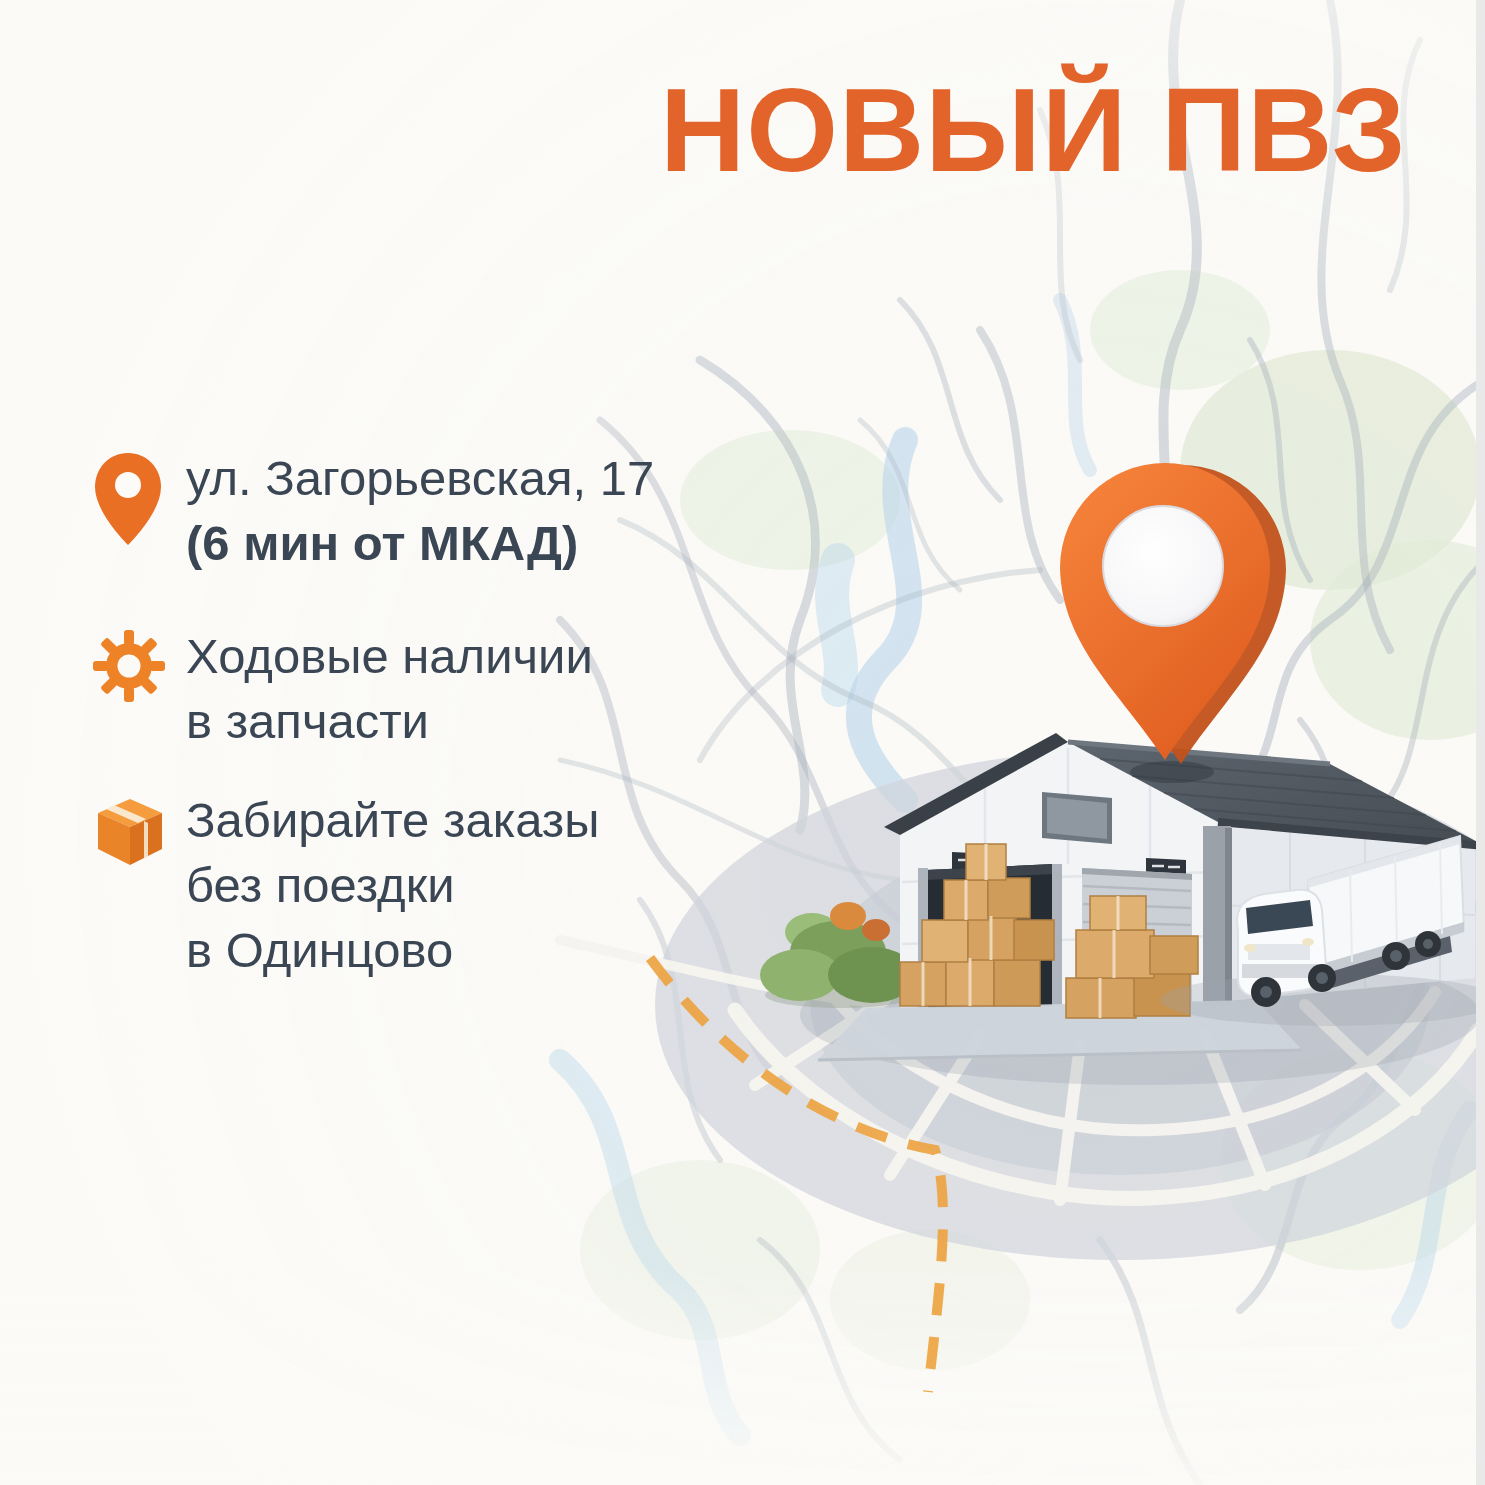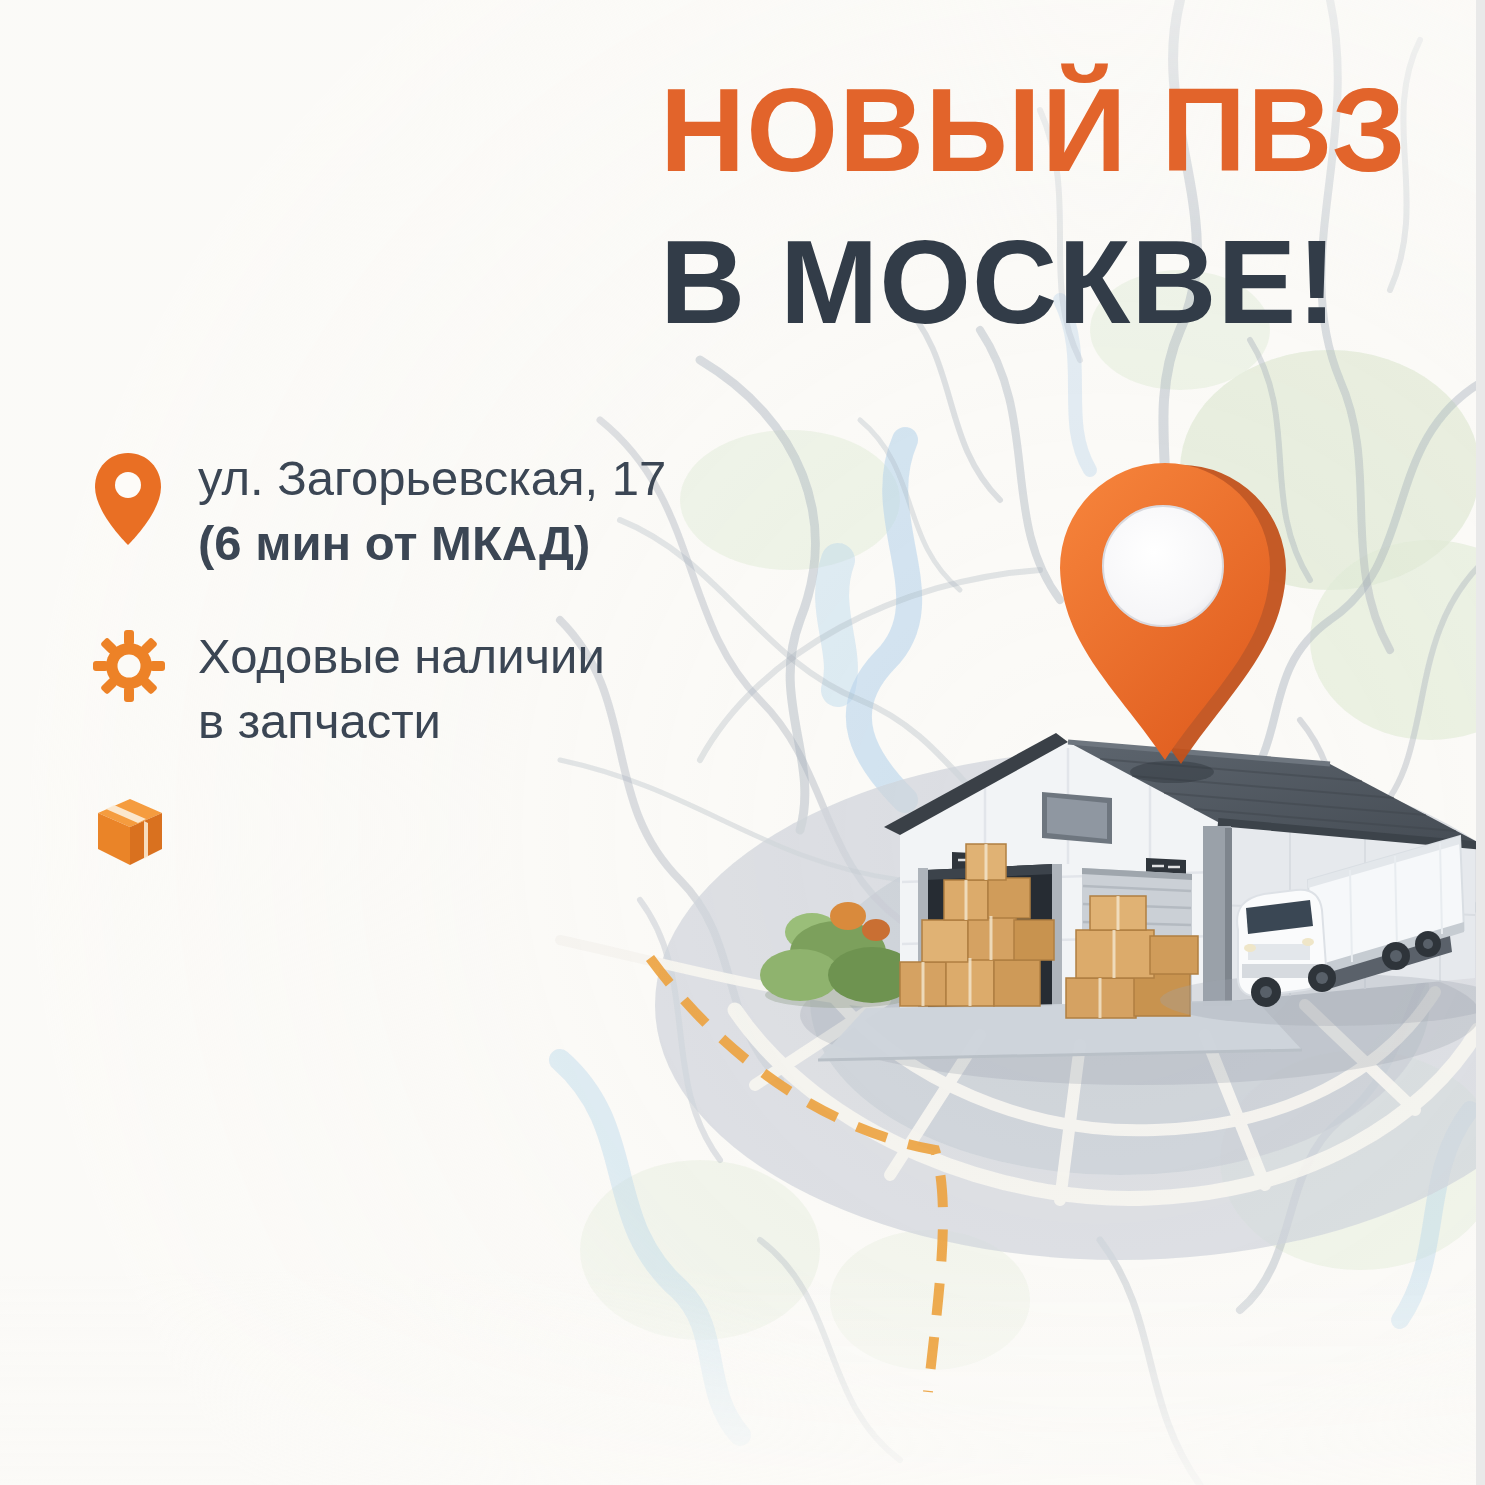--- a/index.html
+++ b/index.html
@@ -17,21 +17,21 @@
   .title{
     position:absolute;left:660px;top:54px;
     font-weight:bold;font-size:118px;line-height:152px;
     letter-spacing:1px;white-space:nowrap;
   }
   .title .l1{display:block;color:var(--accent_orange,#E2642B);}
   .title .l2{display:block;color:var(--title_navy,#333D49);}
 
   .feature{
     position:absolute;left:92px;
-    display:flex;align-items:flex-start;gap:26px;
+    display:flex;align-items:flex-start;gap:14px;
     color:var(--body_text,#3B4654);
     font-size:49px;line-height:65px;
   }
   .f-icon{flex:0 0 80px;width:80px;padding-top:5px;}
   .f-text span{display:block;}
   .f-text .bold{font-weight:bold;}
   .feature.row-1{top:446px;}
   .feature.row-2{top:624px;}
   .feature.row-3{top:788px;}
 </style>
@@ -286,21 +286,20 @@
         <ellipse cx="1172" cy="772" rx="42" ry="11" fill="#2F353B" opacity="0.45"></ellipse>
         <path d="M1181,764 C1136,696 1078,648 1076,570 A103,103 0 1 1 1286,570 C1284,648 1226,696 1181,764 Z" fill="#C2511B" opacity="0.95"></path>
         <path d="M1165,760 C1120,692 1062,646 1060,568 A105,105 0 1 1 1270,568 C1268,646 1210,692 1165,760 Z" fill="url(#pinGrad)"></path>
         <circle cx="1163" cy="566" r="60" fill="url(#pinInner)" stroke="#D9D9DE" stroke-width="2"></circle>
       </g>
     </g>
   </svg>
 
   <div class="title">
     <span class="l1">НОВЫЙ ПВЗ</span>
-    <span class="l2">В МОСКВЕ!</span>
   </div>
 
   <div>
 
     <div class="feature row-1">
       <span class="f-icon">
         <svg width="72" height="96" viewBox="0 0 72 96">
           <path d="M36,2 C17,2 3,17 3,36 C3,62 36,94 36,94 C36,94 69,62 69,36 C69,17 55,2 36,2 Z" fill="#E96F24"></path>
           <circle cx="36" cy="34" r="13" fill="#FDFBF8"></circle>
         </svg>
@@ -339,16 +338,21 @@
     <div class="feature row-3">
       <span class="f-icon">
         <svg width="76" height="76" viewBox="0 0 76 76">
           <polygon points="38,6 70,20 38,34 6,20" fill="#F59C3F"></polygon>
           <polygon points="6,20 38,34 38,72 6,56" fill="#EA8428"></polygon>
           <polygon points="70,20 38,34 38,72 70,56" fill="#D9711F"></polygon>
           <polygon points="14,16 46,30 54,26 22,12" fill="#FBEED9" opacity="0.92"></polygon>
           <polygon points="52,28 56,30 56,64 52,66" fill="#FBEED9" opacity="0.85"></polygon>
         </svg>
       </span>
+      <div class="f-text">
+        <span>Забирайте заказы</span>
+        <span>без поездки</span>
+        <span>в Одинцово</span>
+      </div>
     </div>
 
   </div>
 </div>
 
 </body></html>

